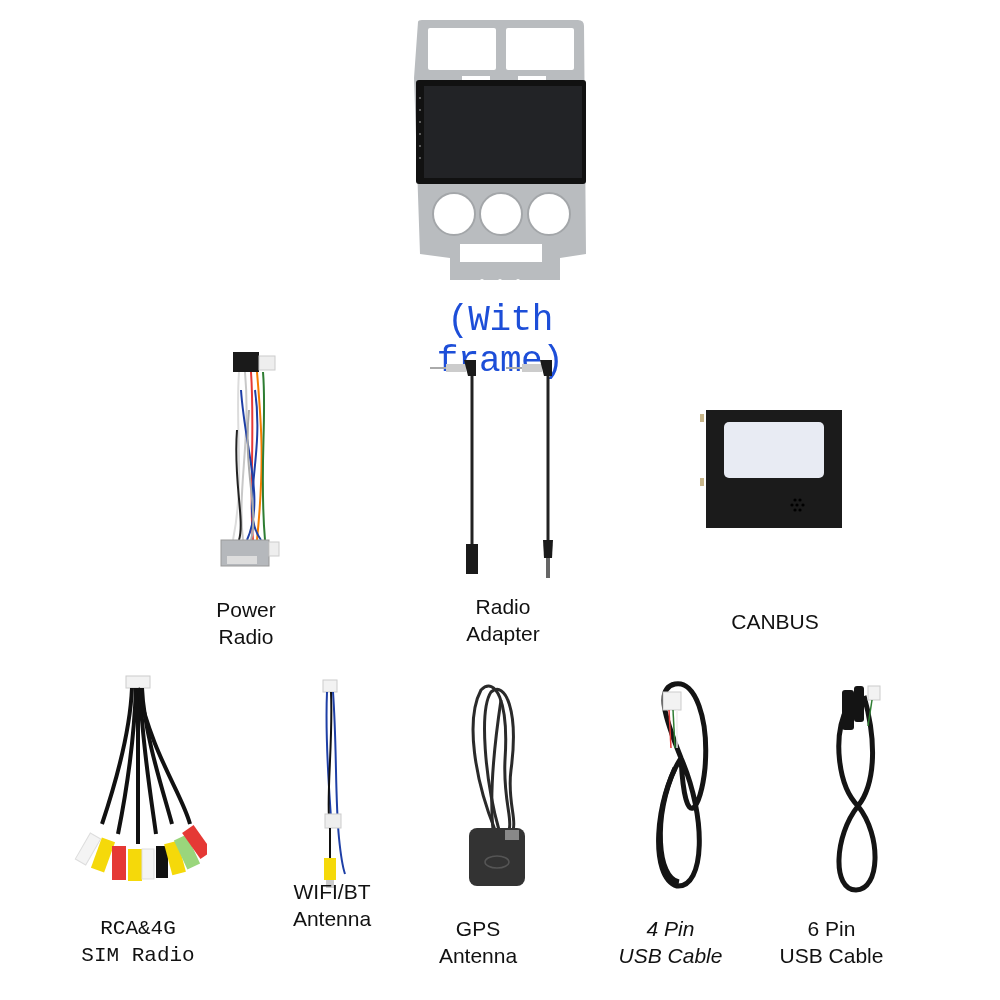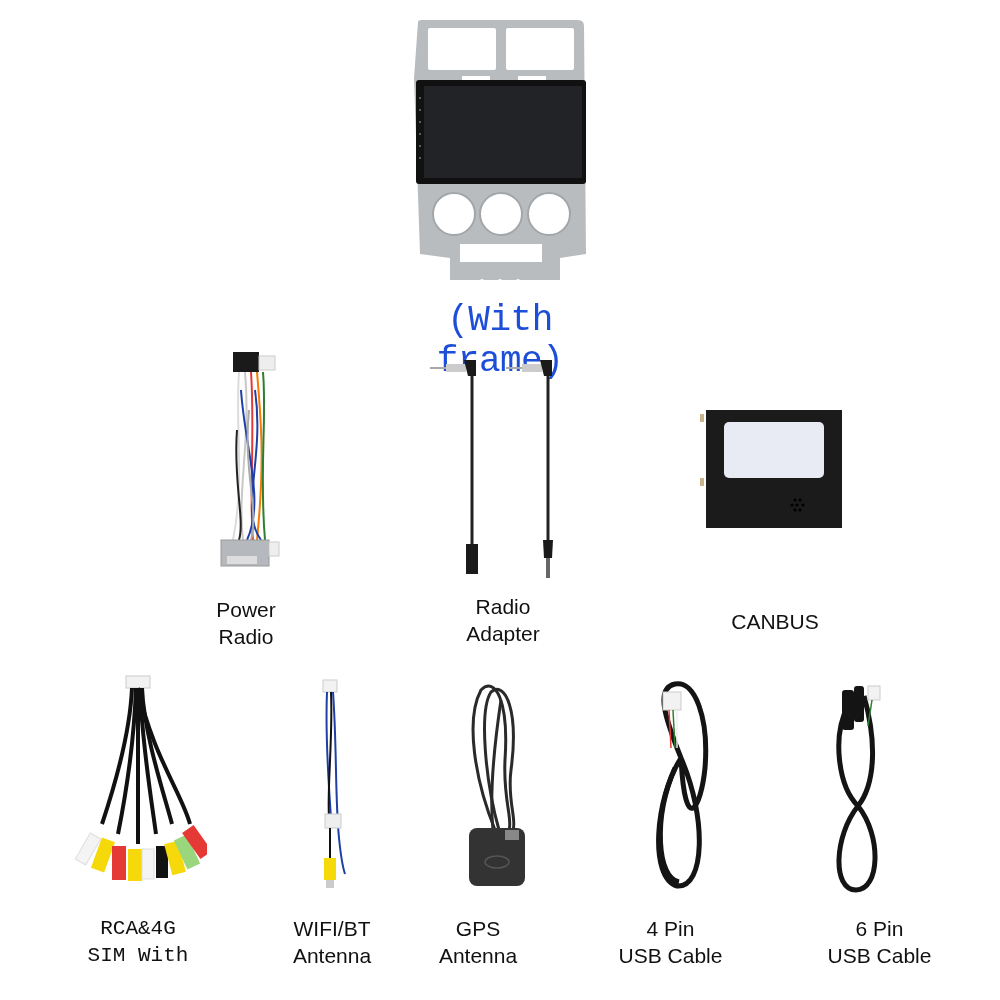--- a/index.html
+++ b/index.html
@@ -132,36 +132,36 @@
       <rect x="70" y="175" width="12" height="30" fill="#f4f4f4" stroke="#ddd"></rect>
       <rect x="84" y="172" width="12" height="32" fill="#111"></rect>
       <rect x="96" y="168" width="14" height="32" fill="#f5d90a" transform="rotate(-15 103 184)"></rect>
       <rect x="108" y="162" width="14" height="32" fill="#9ad67c" transform="rotate(-25 115 178)"></rect>
       <rect x="118" y="152" width="14" height="32" fill="#e53935" transform="rotate(-35 125 168)"></rect>
     </g>
   </svg>
 </div>
 <div class="label" style="left:68px;top:915px;width:140px;font-family:Liberation Mono, monospace;">
   <span>RCA&amp;4G</span>
-    <span>SIM With</span>
+    <span>SIM Radio</span>
 </div>
 
 <div class="abs" style="left:315px;top:678px;width:40px;height:212px;">
   <svg width="40" height="212" viewBox="0 0 40 212">
     <rect x="8" y="2" width="14" height="12" fill="#f2f2f2" stroke="#ccc"></rect>
     <path d="M12 14 C10 60 14 110 16 140" stroke="#1e3fa6" stroke-width="2" fill="none"></path>
     <path d="M16 14 C18 60 12 110 14 140" stroke="#111" stroke-width="2" fill="none"></path>
     <path d="M18 14 C22 70 20 120 24 160 C26 180 28 190 30 196" stroke="#1e3fa6" stroke-width="2" fill="none"></path>
     <rect x="10" y="136" width="16" height="14" fill="#eee" stroke="#ccc"></rect>
     <line x1="15" y1="150" x2="15" y2="180" stroke="#111" stroke-width="2"></line>
     <rect x="9" y="180" width="12" height="22" fill="#f5d90a"></rect>
     <rect x="11" y="202" width="8" height="8" fill="#ccc"></rect>
   </svg>
 </div>
-<div class="label" style="left:272px;top:915px;width:120px;">
+<div class="label" style="left:272px;top:878px;width:120px;">
   <span>WIFI/BT</span>
     <span>Antenna</span>
 </div>
 
 <div class="abs" style="left:465px;top:680px;width:65px;height:210px;">
   <svg width="65" height="210" viewBox="0 0 65 210">
     <g stroke="#2a2a2a" stroke-width="3" fill="none">
       <path d="M30 150 C10 100 0 40 16 10 C30 -4 44 20 40 80 C38 120 48 140 44 150"></path>
       <path d="M34 150 C20 100 14 30 26 12 C40 0 54 30 46 90 C42 120 52 140 48 150"></path>
       <path d="M28 150 C24 110 30 60 36 20"></path>
@@ -181,32 +181,32 @@
     <g stroke="#141414" stroke-width="5" fill="none">
       <path d="M36 80 C10 120 4 200 32 208 C60 210 62 140 36 80 C20 40 10 10 30 6 C50 2 64 40 60 90 C56 130 40 160 36 80"></path>
       <path d="M30 90 C8 140 12 200 34 204"></path>
     </g>
     <rect x="18" y="14" width="18" height="18" fill="#f2f2f2" stroke="#ccc"></rect>
     <line x1="24" y1="32" x2="26" y2="70" stroke="#e53935" stroke-width="1.5"></line>
     <line x1="28" y1="32" x2="30" y2="70" stroke="#2e7d32" stroke-width="1.5"></line>
     <line x1="32" y1="32" x2="32" y2="70" stroke="#eee" stroke-width="1.5"></line>
   </svg>
 </div>
-<div class="label" style="left:603px;top:915px;width:135px;">
+<div class="label" style="left:603px;top:915px;width:135px;font-style:italic;">
   <span>4 Pin</span>
     <span>USB Cable</span>
 </div>
 
 <div class="abs" style="left:828px;top:676px;width:60px;height:220px;">
   <svg width="60" height="220" viewBox="0 0 60 220">
     <g stroke="#141414" stroke-width="5" fill="none">
       <path d="M20 30 C4 60 10 110 30 130 C54 160 52 214 28 214 C4 214 6 160 30 130 C46 110 50 70 36 20"></path>
     </g>
     <rect x="14" y="14" width="12" height="40" rx="3" fill="#141414"></rect>
     <rect x="26" y="10" width="10" height="36" rx="3" fill="#141414"></rect>
     <rect x="40" y="10" width="12" height="14" fill="#f2f2f2" stroke="#ccc"></rect>
     <line x1="44" y1="24" x2="40" y2="50" stroke="#2e7d32" stroke-width="1.5"></line>
   </svg>
 </div>
-<div class="label" style="left:812px;top:915px;width:135px;">
+<div class="label" style="left:764px;top:915px;width:135px;">
   <span>6 Pin</span>
     <span>USB Cable</span>
 </div>
 
 </body></html>

